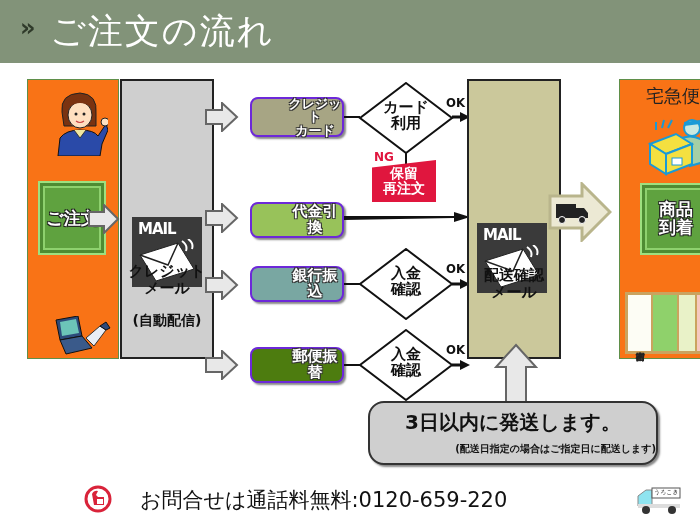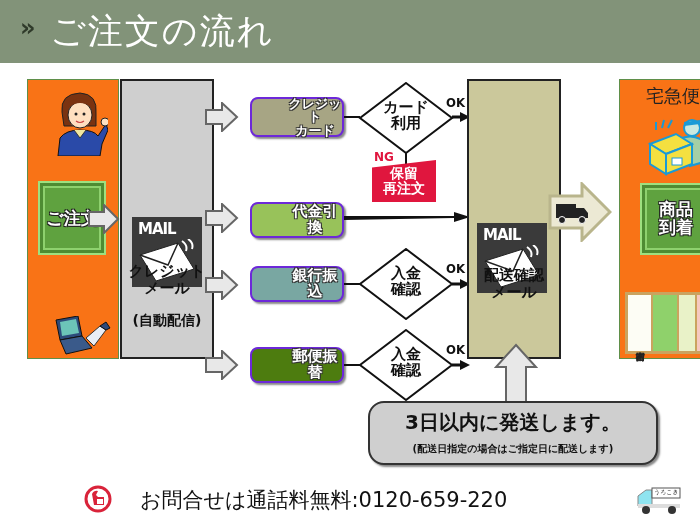--- a/index.html
+++ b/index.html
@@ -204,21 +204,21 @@
     <div style="flex:1;background:#8fd16b;"></div>
     <div style="flex:0.7;background:#e9f2c8;"></div>
     <div style="flex:1;background:#f6c8c0;display:flex;align-items:flex-end;justify-content:center;padding-bottom:6px;">
       <span style="writing-mode:vertical-rl;font-size:9px;font-weight:bold;color:#222;">吉右衛門</span>
     </div>
   </div>
 </div>
 
 <div class="abs" style="left:368px;top:401px;width:290px;height:64px;background:#cfcfcf;border:2px solid #333;border-radius:16px;box-shadow:2px 2px 2px #888;text-align:center;">
   <div style="font-size:20px;font-weight:bold;color:#111;margin-top:6px;">3日以内に発送します。</div>
-  <div style="font-size:10px;font-weight:bold;color:#111;margin-top:6px;">(配送日指定の場合はご指定日に配送します)</div>
+  <div style="font-size:10px;font-weight:bold;color:#111;margin-top:6px;text-align:right;">(配送日指定の場合はご指定日に配送します)</div>
 </div>
 
 <svg class="abs" style="left:84px;top:485px;" width="28" height="28" viewBox="0 0 28 28">
   <circle cx="14" cy="14" r="12" fill="#fff" stroke="#d9233a" stroke-width="3"></circle>
   <path d="M8 9 Q10 5 14 6 L12 10 L14 12 L20 12 L20 20 L10 20 Z" fill="#d9233a"></path>
   <rect x="13" y="14" width="6" height="5" fill="#fff"></rect>
 </svg>
 <div class="abs" style="left:140px;top:486px;font-size:21px;color:#111;">お問合せは通話料無料:0120-659-220</div>
 <svg class="abs" style="left:634px;top:486px;" width="50" height="30" viewBox="0 0 50 30">
   <path d="M4 10 L12 4 L18 4 L18 20 L4 20 Z" fill="#8fe4f0" stroke="#888"></path>

